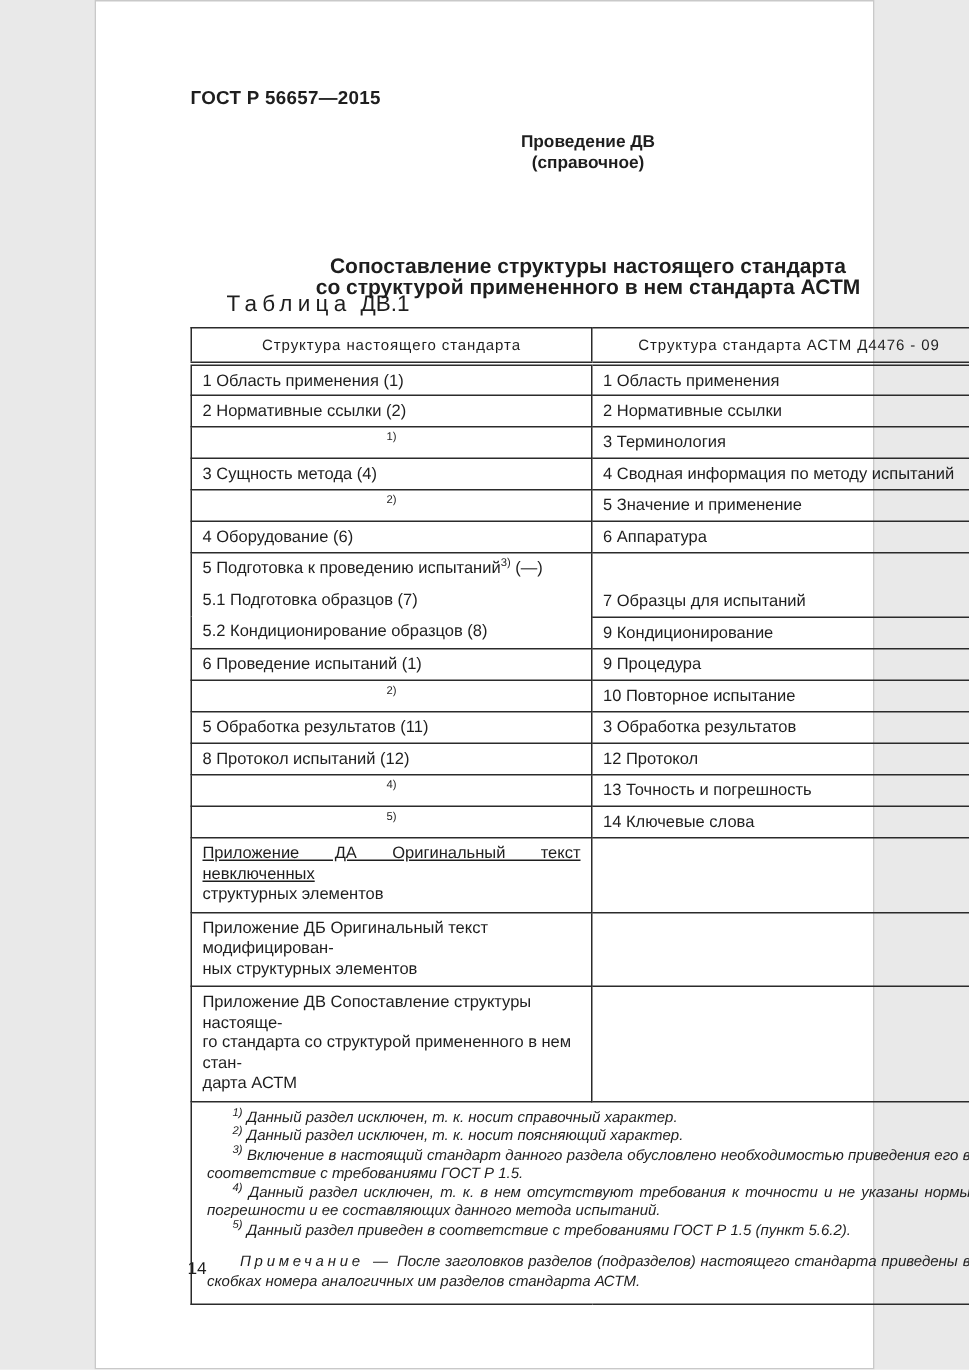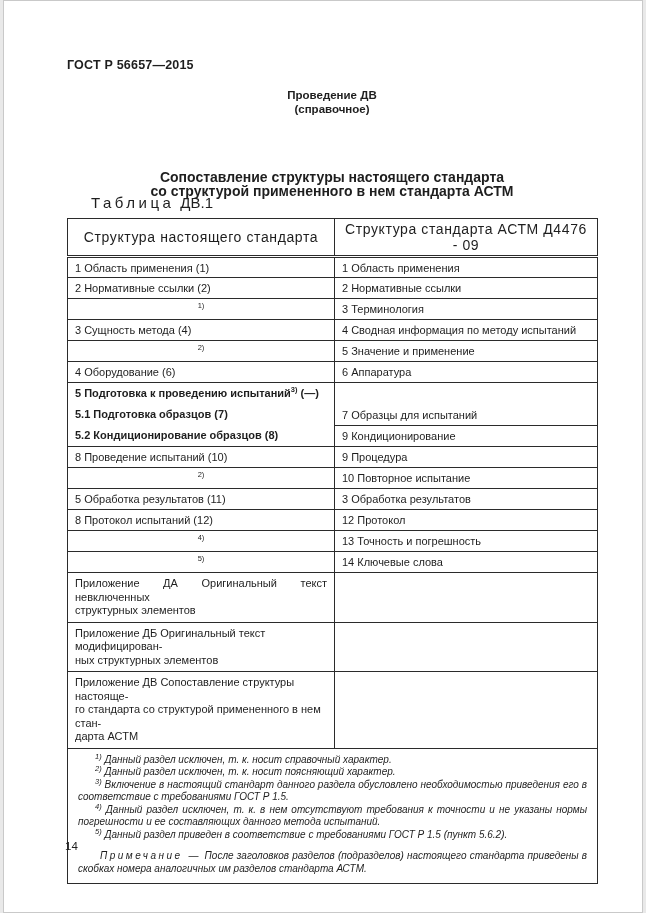--- a/index.html
+++ b/index.html
@@ -1,20 +1,20 @@
 <!DOCTYPE html>
 <html><head>
 <meta charset="utf-8">
 <style>
   * { box-sizing: border-box; margin: 0; padding: 0; }
   html, body { background: #e9e9e9; }
   body { font-family: "Liberation Sans", sans-serif; color: #1e1e1e; }
   .page {
     position: relative;
-    width: 640px; height: 913px;
+    width: 520px; height: 913px;
     margin: 0 auto;
     background: #ffffff;
     border: 1px solid #c9c9c9;
   }
   .doc-code {
     position: absolute; top: 57px; left: 63px;
     font-size: 12.5px; font-weight: 700; letter-spacing: 0.2px;
   }
   .appendix {
     position: absolute; top: 88px; left: 63px; width: 530px;
@@ -33,36 +33,36 @@
   .table-label .tbl-num { margin-left: 6px; }
 
   table.cmp {
     position: absolute; top: 217px; left: 63px;
     width: 530px; border-collapse: collapse; table-layout: fixed;
   }
   .cmp col.c1 { width: 267px; }
   .cmp col.c2 { width: 263px; }
   .cmp th, .cmp td { border: 1px solid #2b2b2b; vertical-align: middle; }
   .cmp th {
-    height: 24px; font-weight: 400; font-size: 14px; letter-spacing: 0.6px;
+    height: 24px; font-weight: 400; font-size: 10px; letter-spacing: 0.6px;
     text-align: center; padding: 2px 6px;
     border-bottom: 3px double #2b2b2b;
   }
   .cmp td { font-size: 11px; height: 21px; padding: 1px 7px; }
   .cmp td.supcell { text-align: center; }
   .cmp sup { font-size: 7.5px; vertical-align: super; line-height: 0; }
 
   .cmp td.group-left { padding: 0; vertical-align: top; }
-  .group-left .gline { height: 21px; line-height: 21px; padding: 0 7px; white-space: nowrap; font-weight: bold; }
+  .group-left .gline { height: 21px; line-height: 21px; padding: 0 7px; white-space: nowrap; }
   .cmp td.tallcell { height: 40px; vertical-align: bottom; padding-bottom: 4px; }
   .cmp td.shortcell { height: 20px; }
 
   .cmp td.ann { padding: 4px 7px; line-height: 13.5px; vertical-align: top; }
   .ann-line { display: block; }
-  .ann-line.jline { text-align: justify; text-align-last: justify; }
+  .ann-line.jline { text-align: justify; text-align-last: justify; text-decoration: underline; }
 
   .cmp td.fncell { padding: 5px 10px 8px 10px; vertical-align: top; font-style: italic; }
   .fn {
     font-size: 10px; line-height: 12.5px;
     text-indent: 17px; text-align: justify;
   }
   .note {
     margin-top: 9px; font-size: 10px; line-height: 12.5px;
     text-indent: 22px; text-align: justify;
   }
@@ -135,21 +135,21 @@
           <div class="gline">5.1 Подготовка образцов (7)</div>
           <div class="gline">5.2 Кондиционирование образцов (8)</div>
         </td>
         <td class="tallcell">7 Образцы для испытаний</td>
       </tr>
       <tr>
         <td class="shortcell">9 Кондиционирование</td>
       </tr>
 
       <tr>
-        <td>8 Проведение испытаний (10)</td>
+        <td>6 Проведение испытаний (1)</td>
         <td>9 Процедура</td>
       </tr>
       <tr>
         <td class="supcell"><sup>2)</sup></td>
         <td>10 Повторное испытание</td>
       </tr>
       <tr>
         <td>5 Обработка результатов (11)</td>
         <td>3 Обработка результатов</td>
       </tr>

